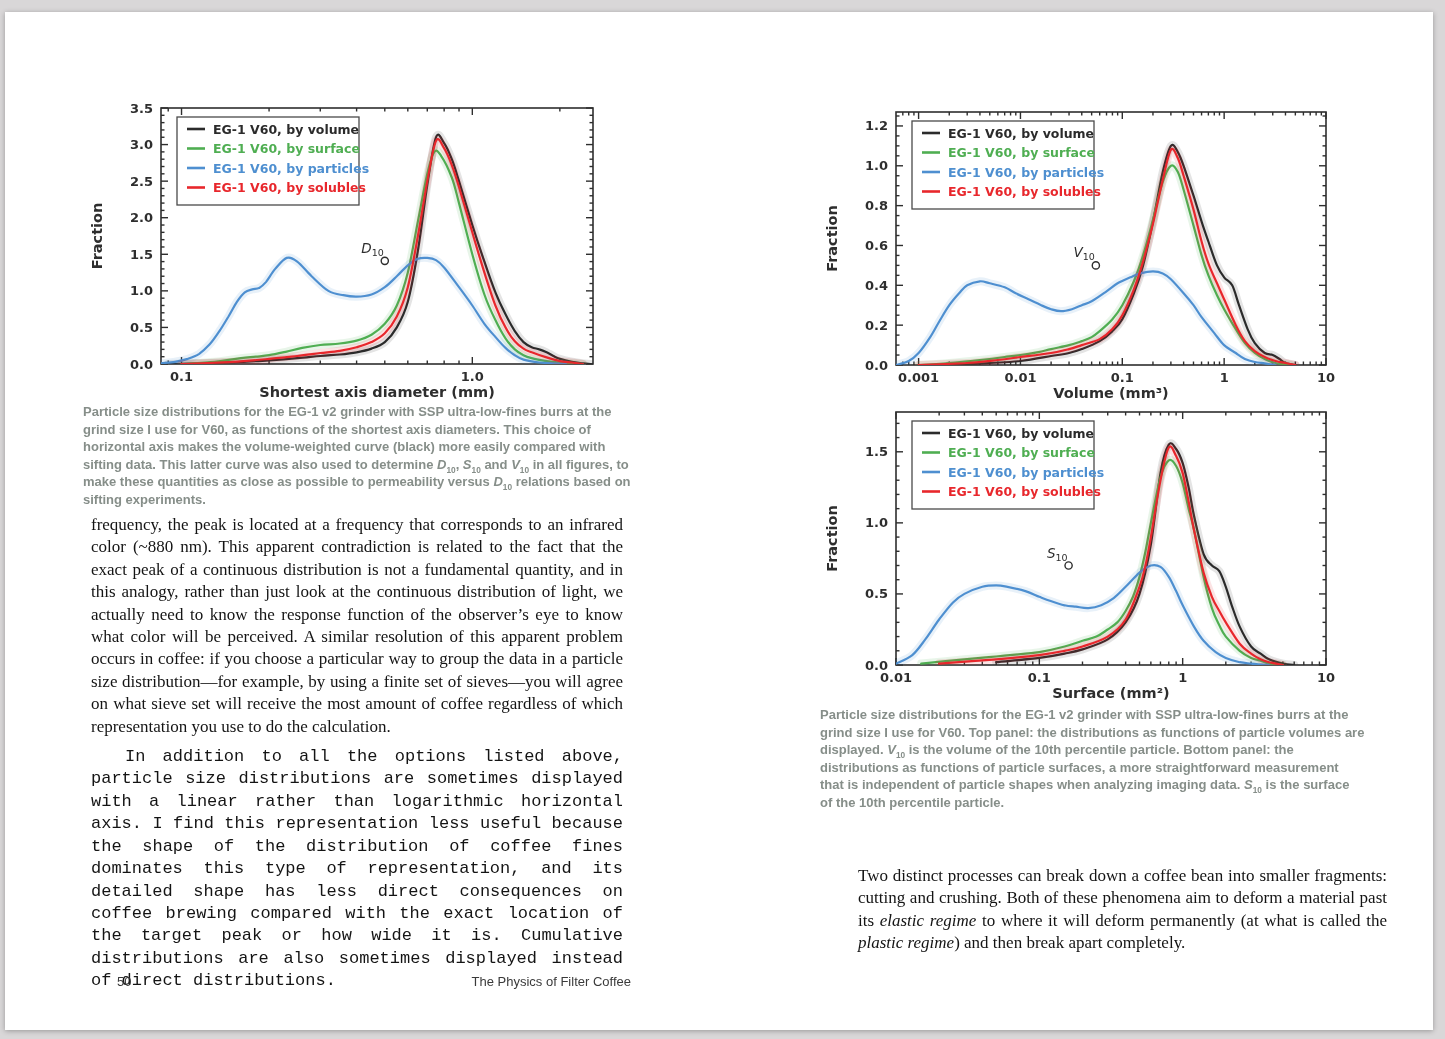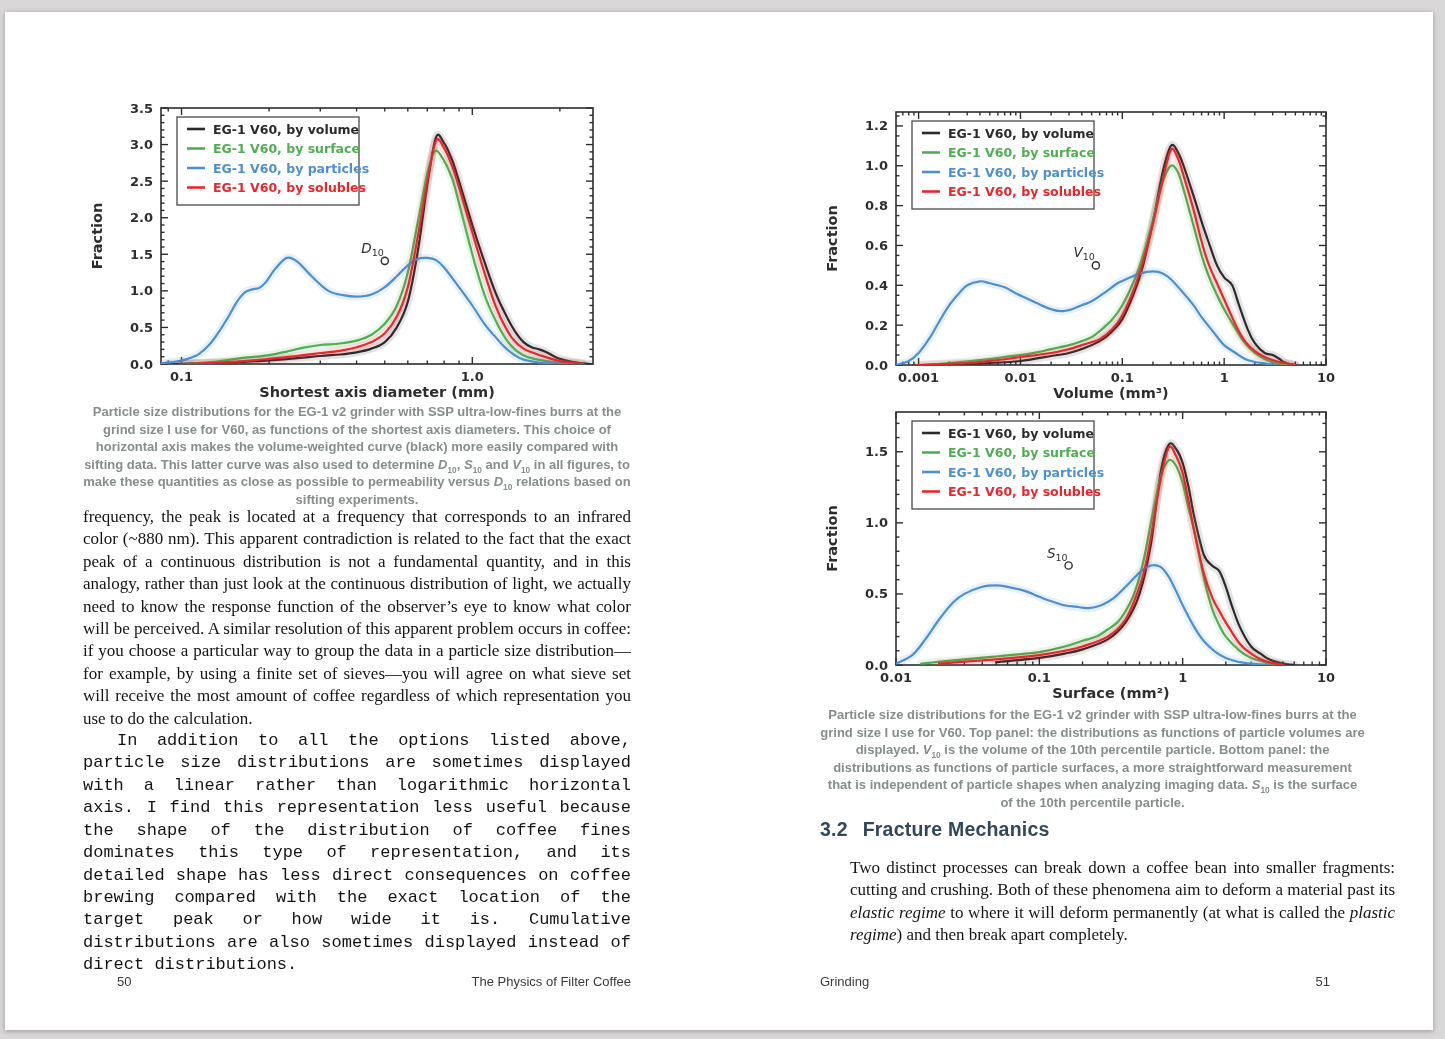--- a/index.html
+++ b/index.html
@@ -2,26 +2,26 @@
 <html><head>
 <meta charset="utf-8">
 <style>
   html,body{margin:0;padding:0;background:#d9d7d8;}
   #canvas{position:relative;width:1445px;height:1039px;background:#d9d7d8;overflow:hidden;
           font-family:"Liberation Sans",sans-serif;}
   #spread{position:absolute;left:5px;top:12px;width:1428px;height:1018px;background:#ffffff;
           box-shadow:0 1px 5px rgba(0,0,0,.30);}
   .abs{position:absolute;}
   svg.chart{position:absolute;font-family:"DejaVu Sans",sans-serif;}
-  .caption{font-size:13px;font-weight:bold;line-height:17.6px;color:#868e89;text-align:center;}
+  .caption{font-size:13px;font-weight:bold;line-height:17.6px;color:#868e89;text-align:left;}
   .caption sub{font-size:64%;line-height:0;}
   .caption i{font-style:italic;}
   .bodytext{font-family:"Liberation Serif",serif;font-size:17px;line-height:22.4px;color:#141414;
             text-align:justify;}
-  .bodytext p{margin:0;}
+  .bodytext p{margin:8px;}
   .bodytext p.ind{text-indent:34px;font-family:Liberation Mono, monospace;}
   .bodytext i{font-style:italic;}
   .heading{font-size:19.5px;font-weight:bold;color:#31475c;letter-spacing:.2px;}
   .heading .hnum{margin-right:15px;}
   .footer{font-size:13px;color:#3a3a3a;display:flex;justify-content:space-between;align-items:baseline;}
   .pgnum-left{margin-left:34px;}
 </style>
 </head>
 <body>
 
@@ -523,27 +523,20 @@
           <text x="128" y="57" font-size="12.5" font-weight="600" fill="#4fae52">EG-1 V60, by surface</text>
           <line x1="102" y1="72" x2="120" y2="72" stroke="#4e8fd0" stroke-width="2.6"></line>
           <text x="128" y="76.5" font-size="12.5" font-weight="600" fill="#4e8fd0">EG-1 V60, by particles</text>
           <line x1="102" y1="91.5" x2="120" y2="91.5" stroke="#e8272c" stroke-width="2.6"></line>
           <text x="128" y="96" font-size="12.5" font-weight="600" fill="#e8272c">EG-1 V60, by solubles</text>
         </g>
       </svg>
 
     <div class="abs caption" style="left:815px;top:694px;width:545px;"><span>Particle size distributions for the EG-1 v2 grinder with SSP ultra-low-fines burrs at the grind size I use for V60. Top panel: the distributions as functions of particle volumes are displayed. </span><i>V</i><sub>10</sub><span> is the volume of the 10th percentile particle. Bottom panel: the distributions as functions of particle surfaces, a more straightforward measurement that is independent of particle shapes when analyzing imaging data. </span><i>S</i><sub>10</sub><span> is the surface of the 10th percentile particle.</span></div>
 
-    <div class="abs heading" style="left:815px;top:806px;width:545px;">
-      <span class="hnum">3.2</span><span>Fracture Mechanics</span>
-    </div>
 
     <div class="abs bodytext" style="left:845px;top:845px;width:545px;">
       <p><span>Two distinct processes can break down a coffee bean into smaller fragments: cutting and crushing. Both of these phenomena aim to deform a material past its </span><i>elastic regime</i><span> to where it will deform permanently (at what is called the </span><i>plastic regime</i><span>) and then break apart completely.</span></p>
     </div>
 
-    <div class="abs footer" style="left:815px;top:962px;width:510px;">
-      <span>Grinding</span>
-      <span>51</span>
-    </div>
 
   </div>
 </div>
 
 </body></html>

